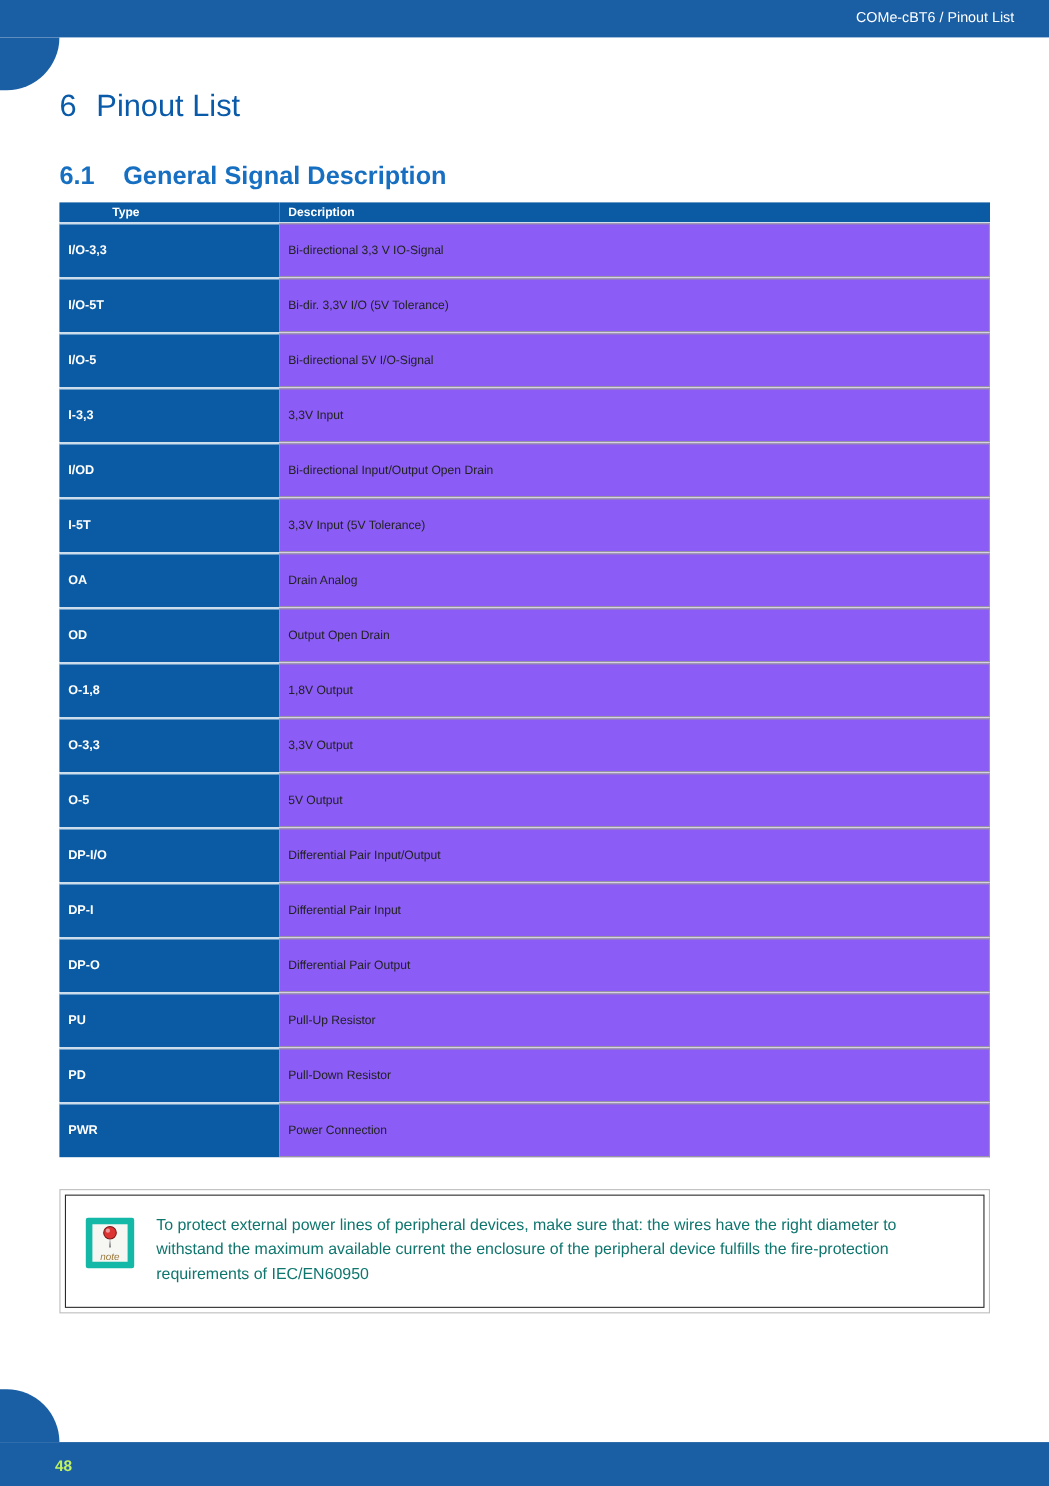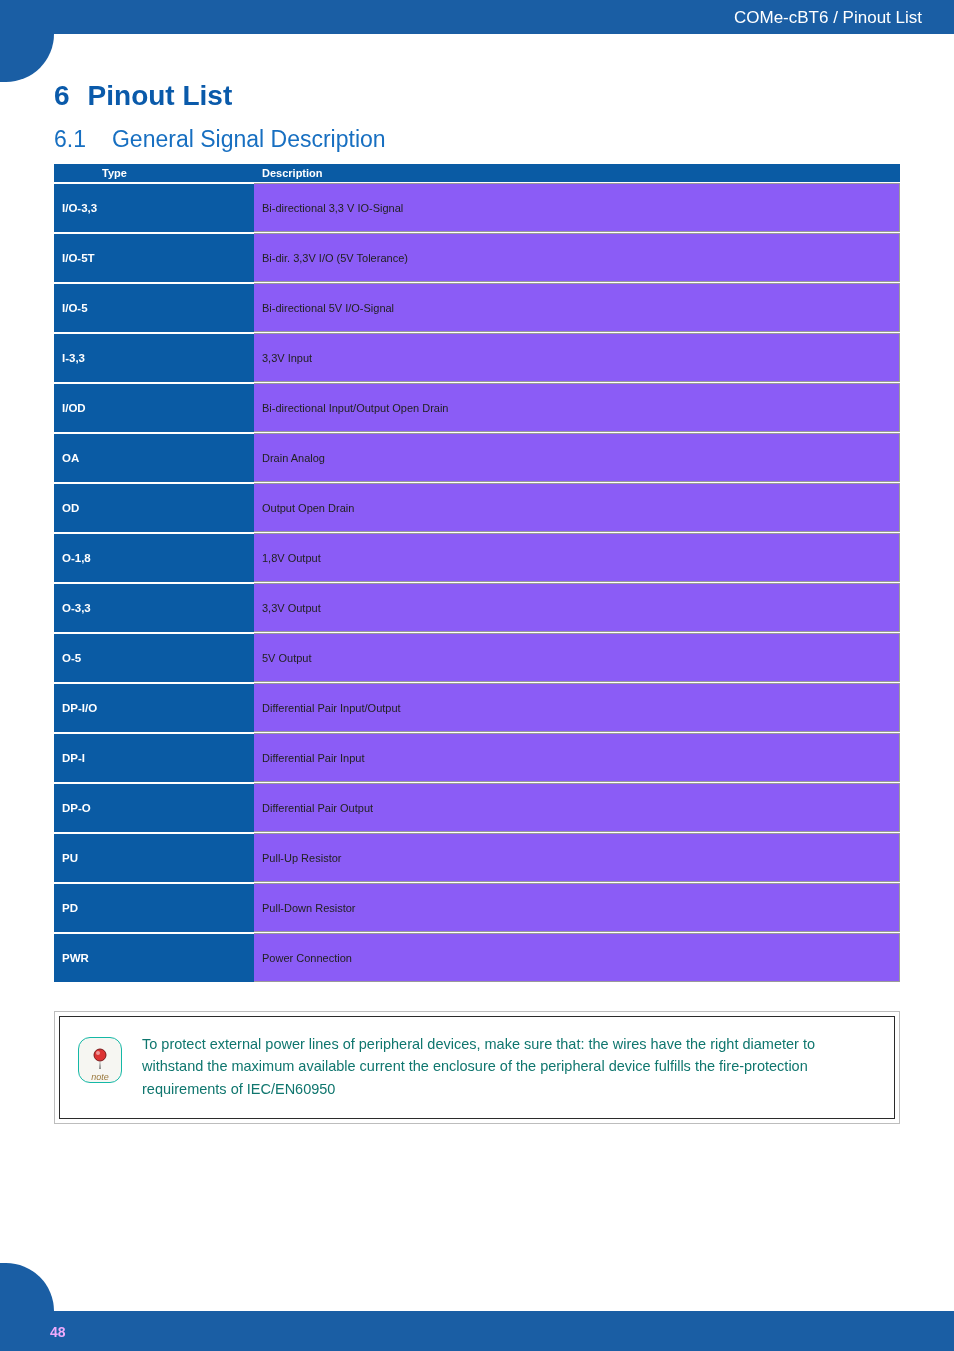--- a/index.html
+++ b/index.html
@@ -14,47 +14,47 @@
   .header-bar {
     height: 34px;
     background: #1a5ea4;
     position: relative;
   }
   .header-text {
     position: absolute;
     right: 32px;
     top: 8px;
     color: #fff;
-    font-size: 17px;
+    font-size: 13px;
   }
   .header-curve {
     position: absolute;
     left: 0;
     top: 34px;
     width: 54px;
     height: 48px;
     background: #1a5ea4;
     border-bottom-right-radius: 48px;
   }
   .content {
     padding: 46px 54px 0 54px;
   }
   .chapter-title {
     color: #0a5aaa;
     font-size: 28px;
-    font-weight: bold;
+    font-weight: normal;
   }
   .chapter-num {
     margin-right: 18px;
   }
   .section-row {
-    margin-top: 14px;
+    margin-top: 34px;
     color: #176fc1;
     font-size: 23px;
-    font-weight: normal;
+    font-weight: bold;
   }
   .section-num {
     margin-right: 26px;
   }
   .sig-table {
     width: 100%;
     border-collapse: separate;
     border-spacing: 0 1px;
     margin-top: 10px;
     font-size: 11px;
@@ -93,26 +93,26 @@
   .note-inner {
     border: 1.5px solid #2b2b2b;
     padding: 16px 18px 18px 18px;
     display: flex;
     align-items: flex-start;
     background: #fff;
   }
   .note-icon-box {
     width: 44px;
     height: 46px;
-    border: 1px solid #14b8a6;
-    border-radius: 12px;
+    border: 6px solid #14b8a6;
+    border-radius: 2px;
     display: flex;
     flex-direction: column;
     align-items: center;
-    justify-content: flex-end;
+    justify-content: flex-start;
     margin-right: 20px;
     margin-top: 4px;
     flex-shrink: 0;
     position: relative;
     background: #f6f6f2;
   }
   .pin-svg { display: block; }
   .note-label {
     font-size: 9px;
     color: #9a793d;
@@ -138,21 +138,21 @@
     left: 0;
     width: 54px;
     height: 48px;
     background: #1a5ea4;
     border-top-right-radius: 48px;
   }
   .page-num {
     position: absolute;
     left: 50px;
     bottom: 11px;
-    color: #f0abfc;
+    color: #bef264;
     font-weight: bold;
     font-size: 14px;
     text-align: center;
   }
 </style>
 </head>
 <body>
 
 <div class="header-bar">
   <span class="header-text">COMe-cBT6 / Pinout List</span>
@@ -189,20 +189,24 @@
           <td class="typecell">I/O-5</td>
           <td class="desccell">Bi-directional 5V I/O-Signal</td>
         </tr>
       <tr>
           <td class="typecell">I-3,3</td>
           <td class="desccell">3,3V Input</td>
         </tr>
       <tr>
           <td class="typecell">I/OD</td>
           <td class="desccell">Bi-directional Input/Output Open Drain</td>
+        </tr>
+      <tr>
+          <td class="typecell">I-5T</td>
+          <td class="desccell">3,3V Input (5V Tolerance)</td>
         </tr>
       <tr>
           <td class="typecell">OA</td>
           <td class="desccell">Drain Analog</td>
         </tr>
       <tr>
           <td class="typecell">OD</td>
           <td class="desccell">Output Open Drain</td>
         </tr>
       <tr>

